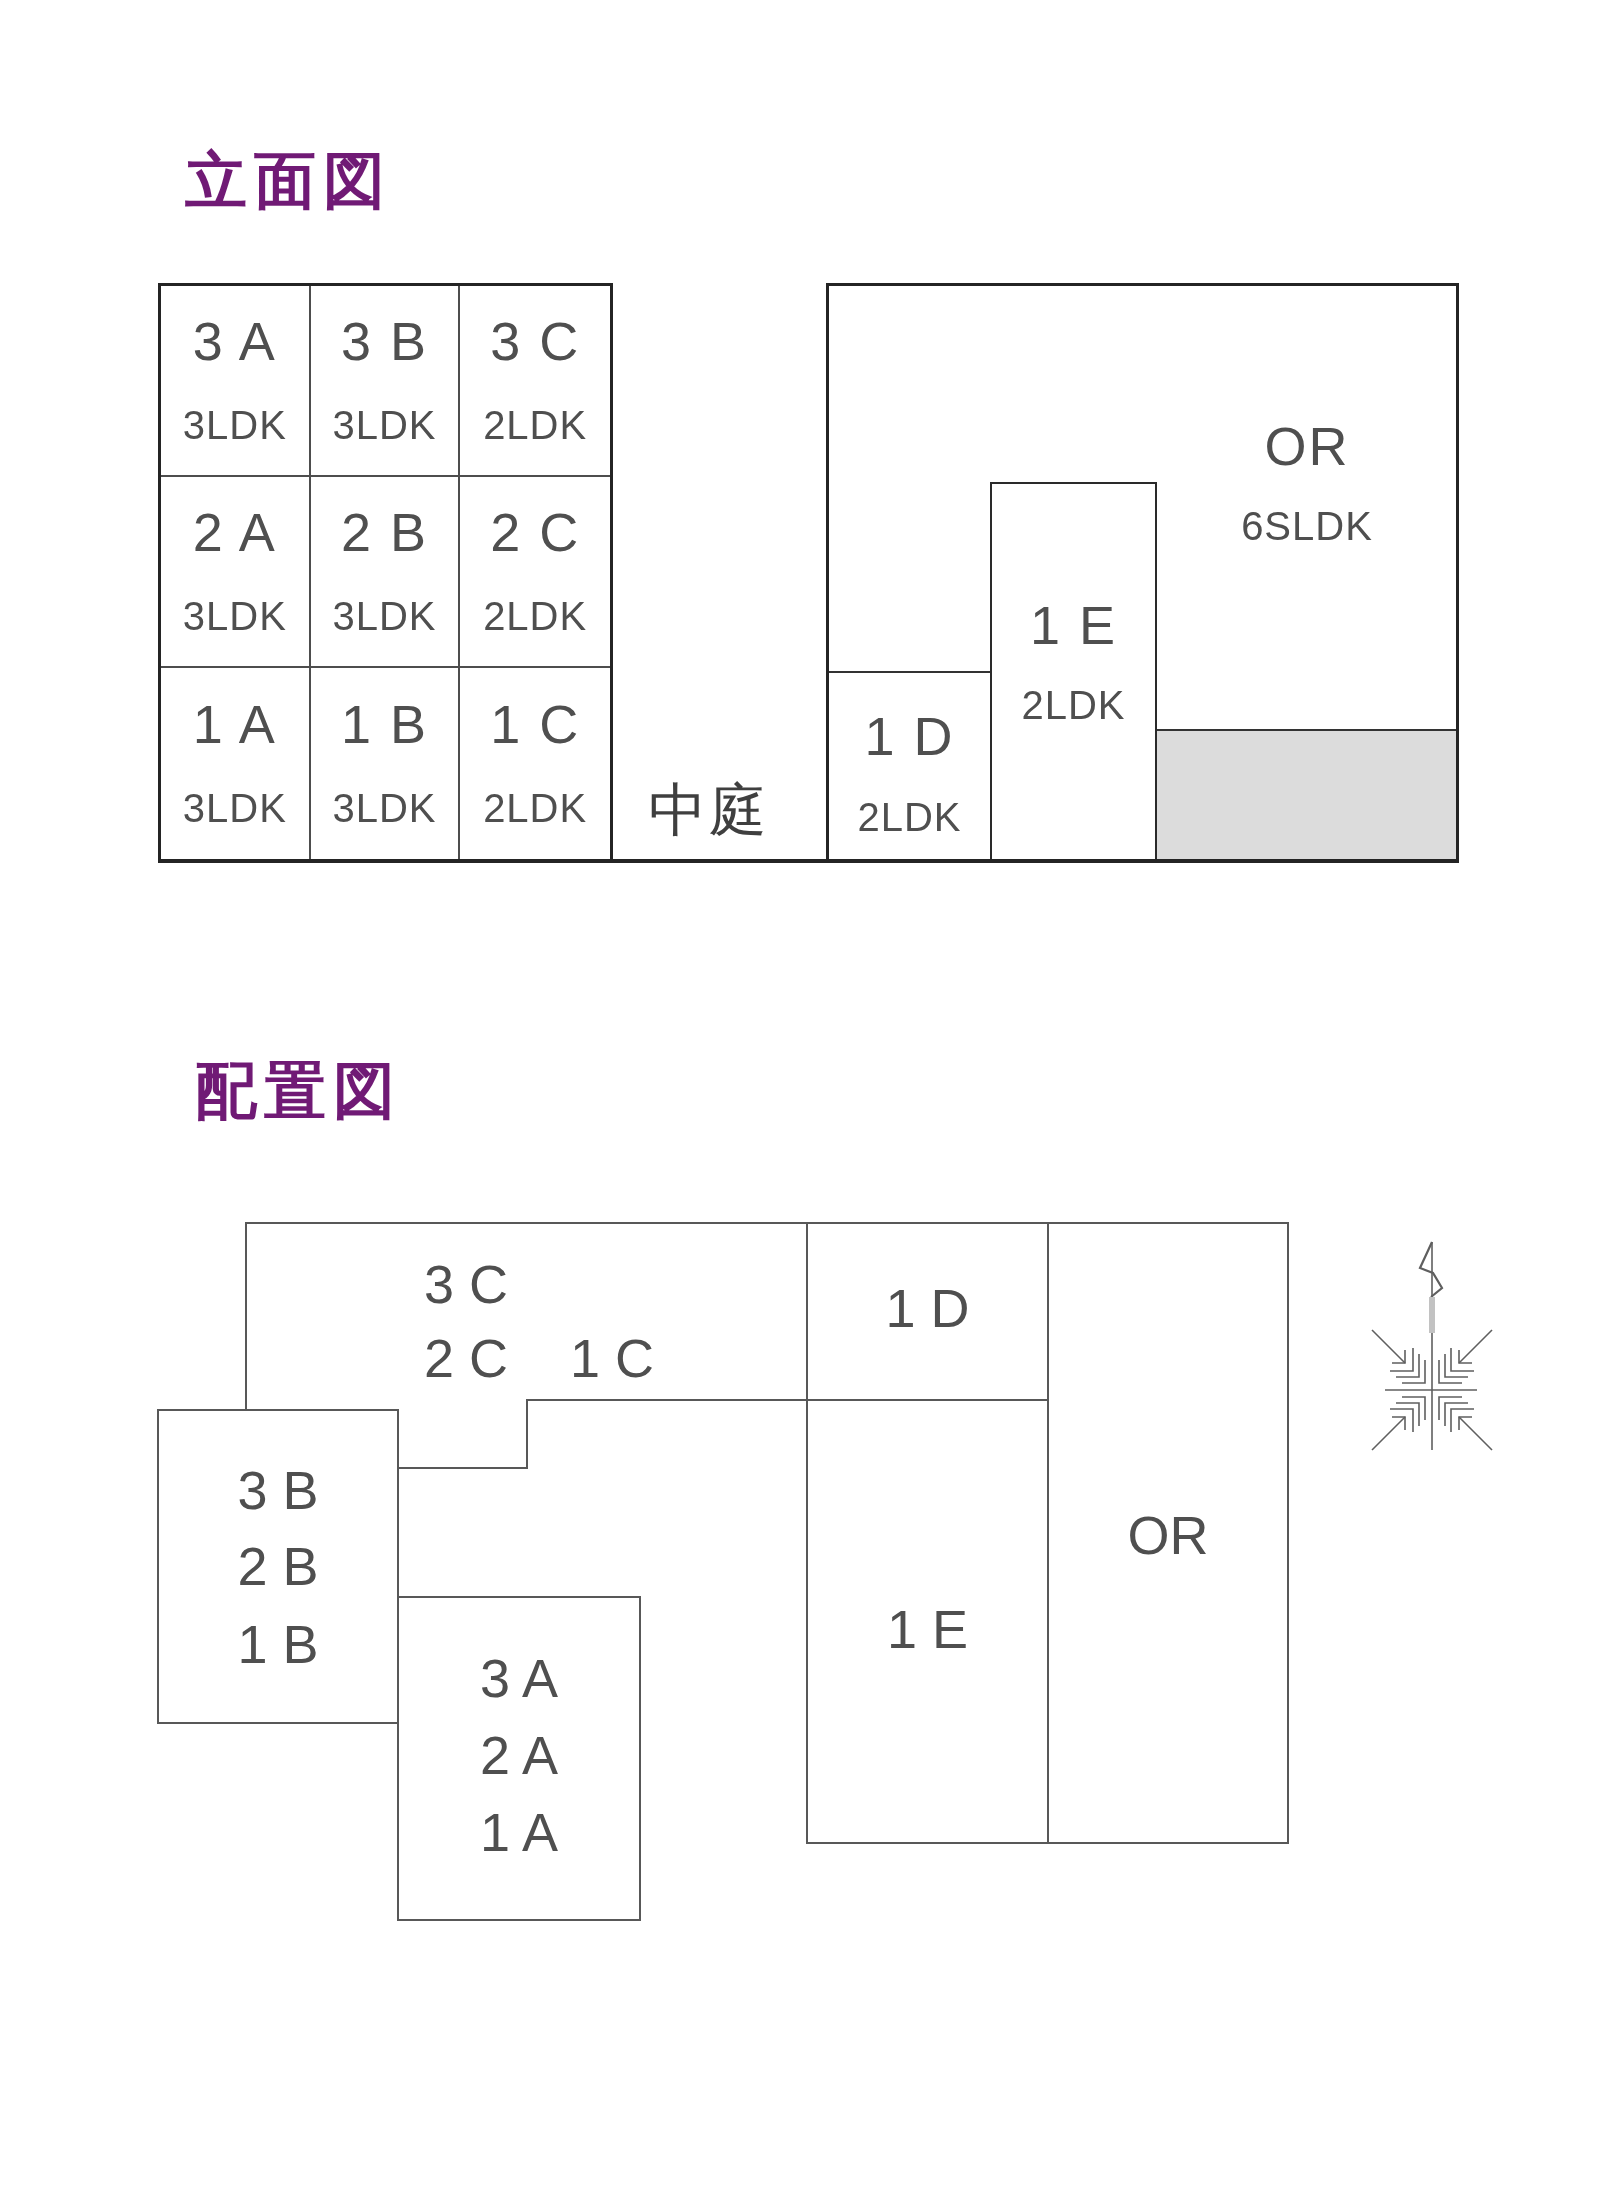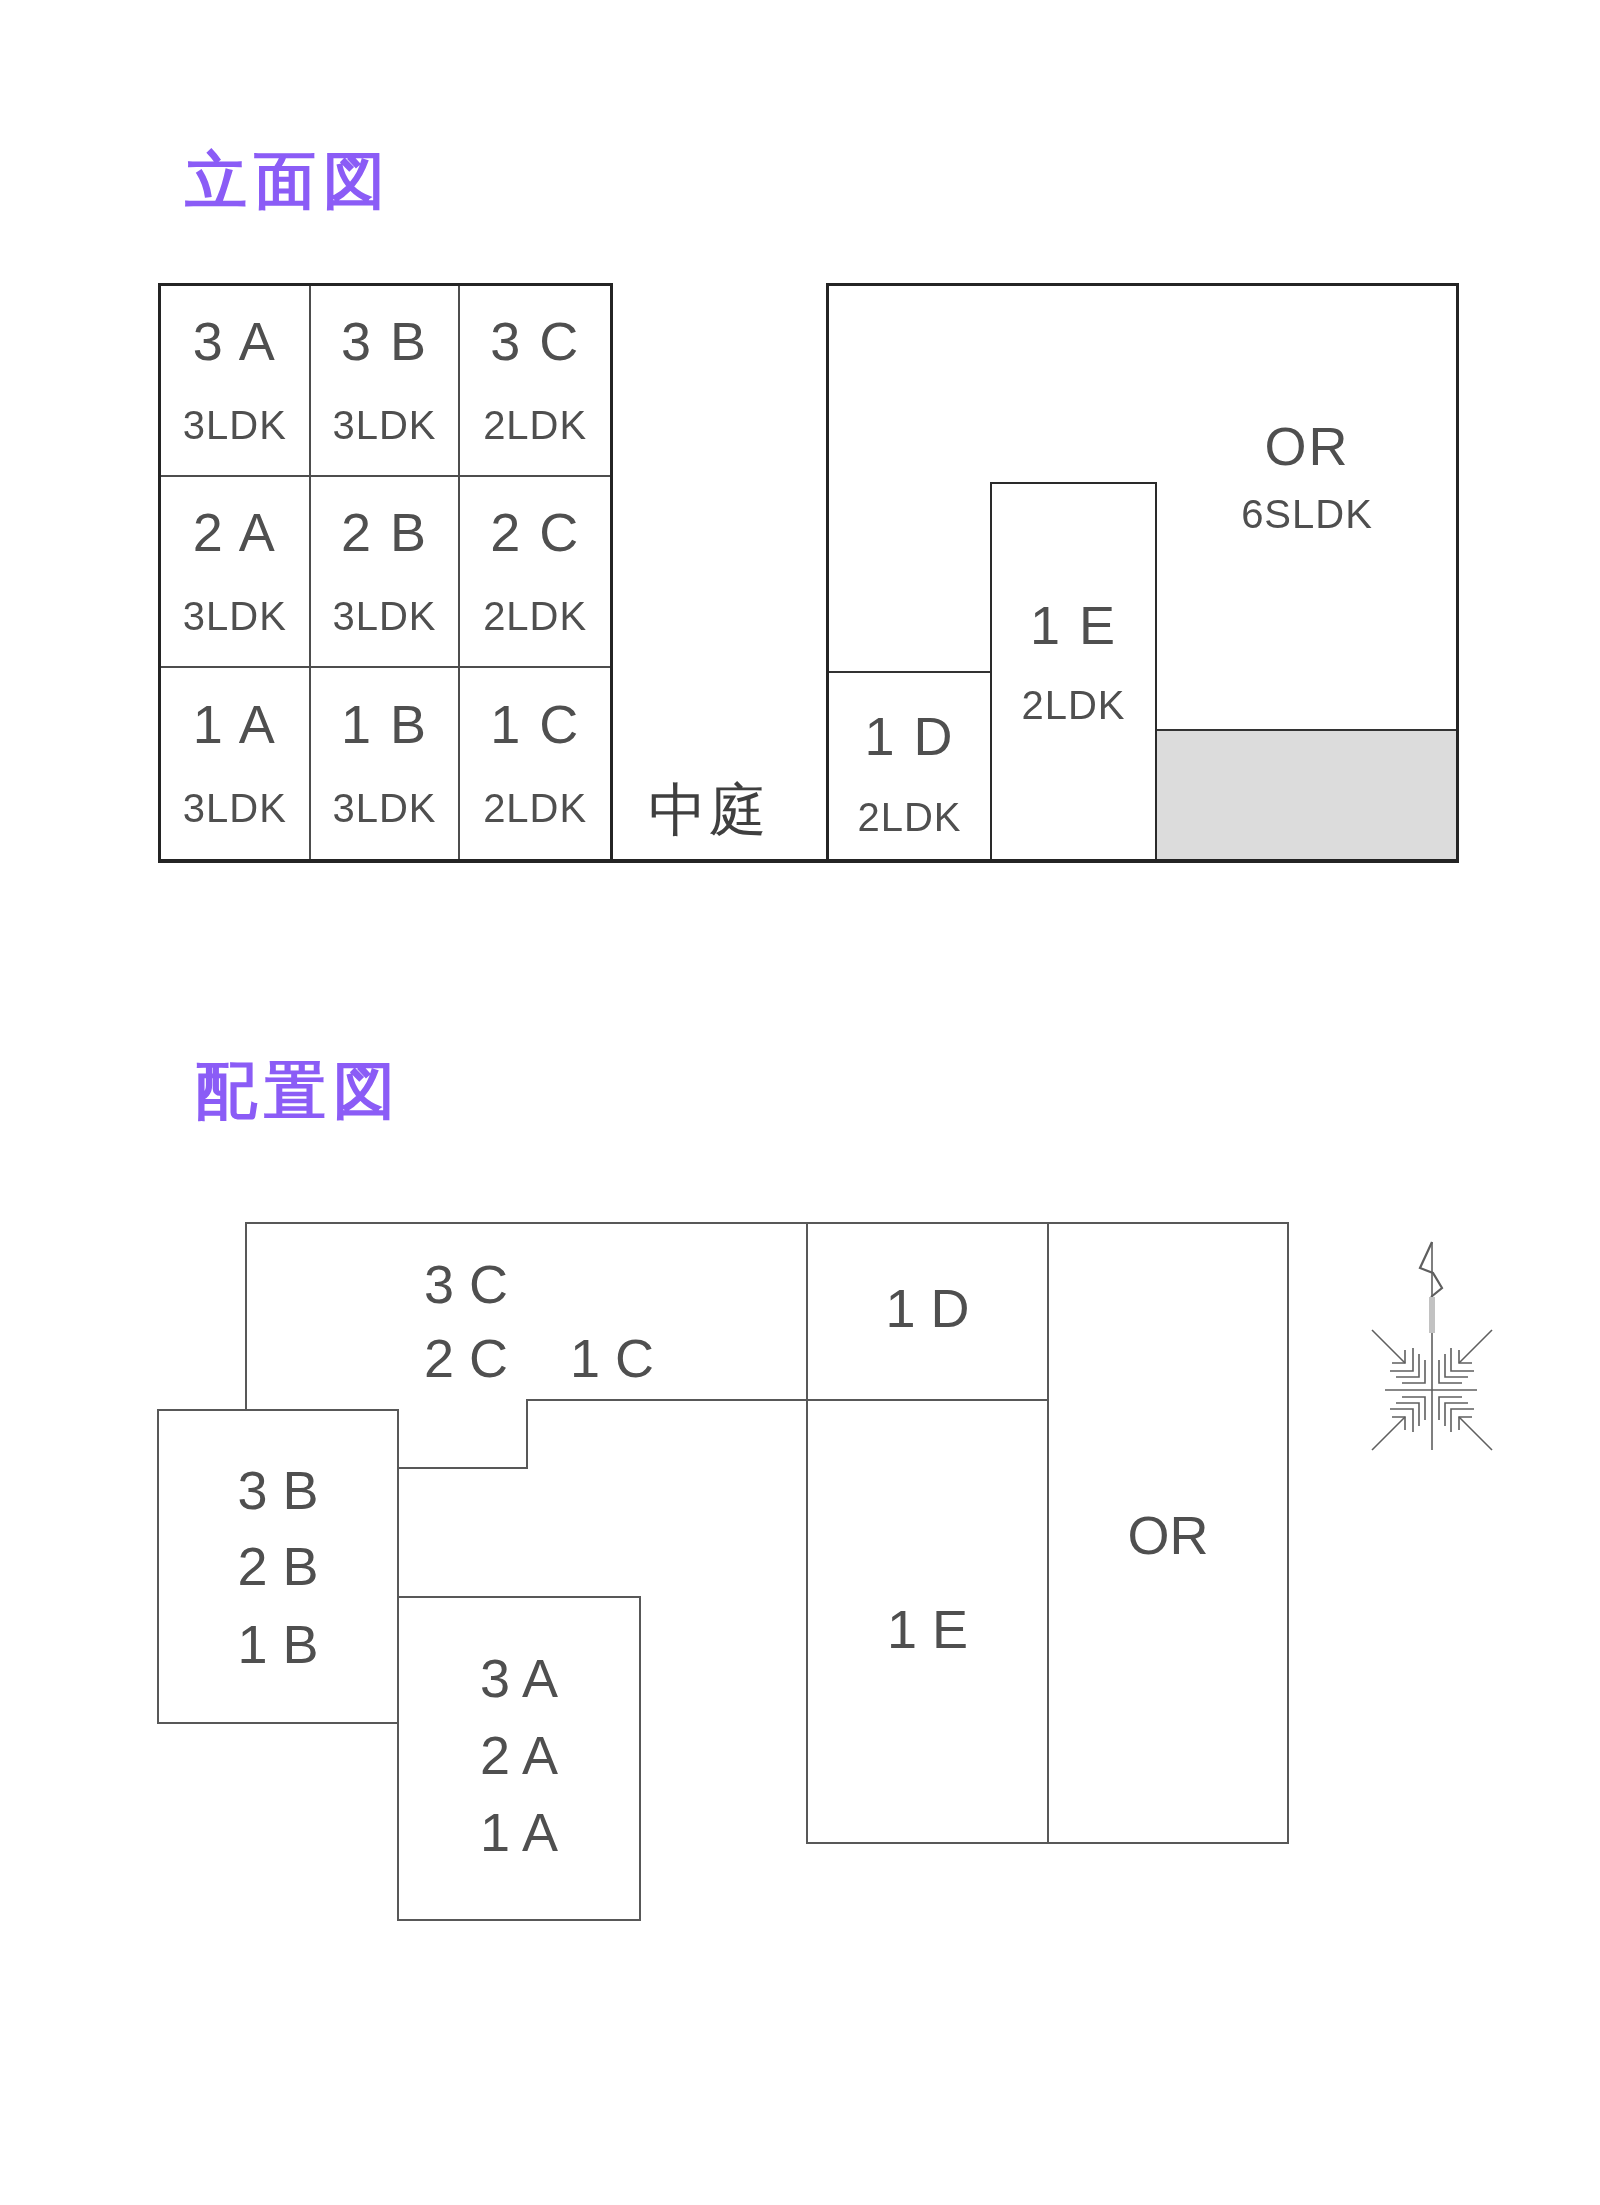--- a/index.html
+++ b/index.html
@@ -1,19 +1,19 @@
 <!DOCTYPE html>
 <html><head>
 <meta charset="utf-8">
 <style>
   html,body{margin:0;padding:0;background:#ffffff;}
   .page{position:relative;width:1600px;height:2205px;background:#ffffff;overflow:hidden;
         font-family:"Liberation Sans","DejaVu Sans",sans-serif;color:#4f4f4f;}
   .title{position:absolute;font-family:"Liberation Serif","DejaVu Serif",serif;
-         font-weight:600;font-size:62px;line-height:66px;color:#8b5cf6;letter-spacing:7px;}
+         font-weight:600;font-size:62px;line-height:66px;color:#701a75;letter-spacing:7px;}
   .t-elev{left:185px;top:148px;}
   .t-site{left:195px;top:1058px;}
 
   
   .egrid{position:absolute;left:158px;top:283px;width:455px;height:579px;
          box-sizing:border-box;border:3px solid #242424;
          display:grid;grid-template-columns:repeat(3,1fr);grid-template-rows:repeat(3,1fr);}
   .cell{box-sizing:border-box;border-right:2px solid #4d4d4d;border-bottom:2px solid #4d4d4d;
         display:flex;flex-direction:column;align-items:center;justify-content:center;gap:28px;}
   .cell.c3{border-right:none;}
@@ -32,21 +32,21 @@
            box-sizing:border-box;display:flex;flex-direction:column;align-items:center;
            justify-content:center;gap:25px;}
   .ebox{position:absolute;left:161px;top:196px;width:167px;height:380px;box-sizing:border-box;
         border:2px solid #2a2a2a;border-bottom:none;background:#ffffff;
         display:flex;flex-direction:column;align-items:center;justify-content:center;
         gap:24px;padding-bottom:20px;}
   .grayblock{position:absolute;left:328px;top:443px;right:0;bottom:0;
              border-top:2px solid #333333;}
   .orwrap{position:absolute;left:328px;top:130px;width:300px;text-align:center;}
   .orwrap .u{display:block;}
-  .orwrap .t{display:block;margin-top:12px;}
+  .orwrap .t{display:block;margin-top:24px;}
   .ground{position:absolute;left:158px;top:859px;width:1301px;height:4px;background:#242424;}
 
   
   .sitesvg{position:absolute;left:140px;top:1210px;width:1360px;height:760px;}
   .slabel{position:absolute;text-align:center;font-size:54px;line-height:60px;
           height:60px;color:#4f4f4f;white-space:pre;}
 </style>
 </head>
 <body>
 

